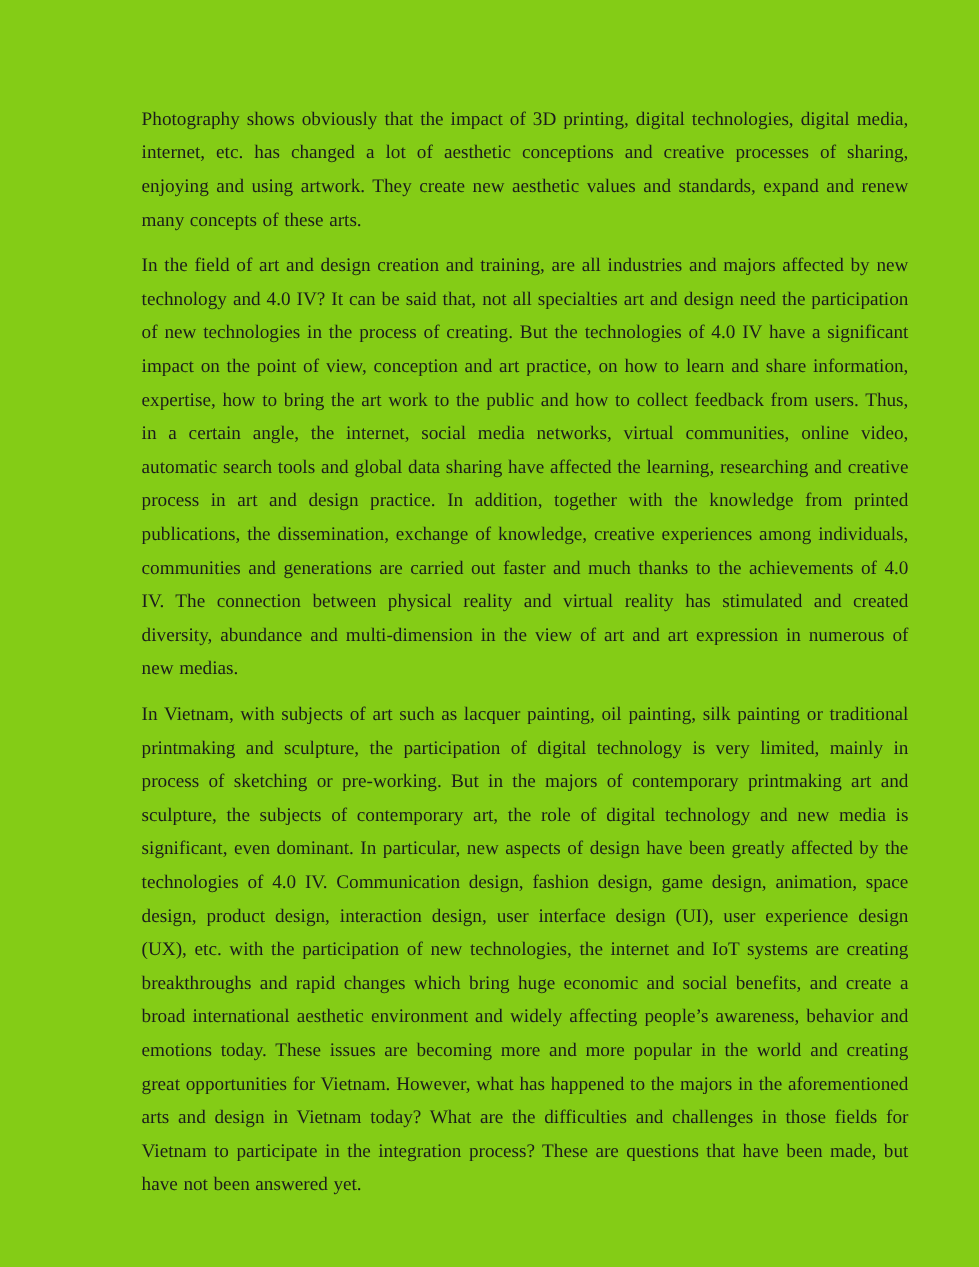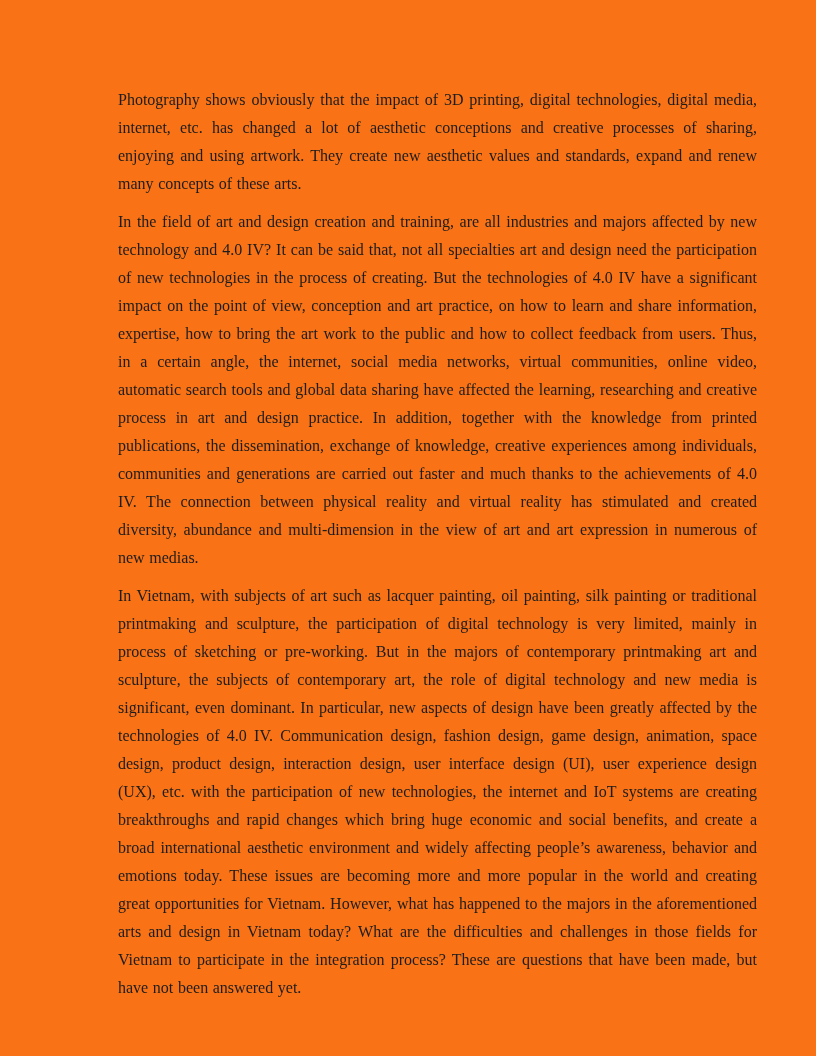--- a/index.html
+++ b/index.html
@@ -5,21 +5,21 @@
   
   html, body {
     margin: 0;
     padding: 0;
     background: #ffffff;
   }
   .page {
     position: relative;
     width: 816px;
     height: 1056px;
-    background: #f97316;
+    background: #84cc16;
     box-sizing: border-box;
     padding: 86px 59px 0 118px;
     overflow: hidden;
     font-family: "Liberation Serif", "DejaVu Serif", serif;
   }
   .para {
     margin: 0 0 10px 0;
     font-size: 16px;
     line-height: 28px;
     text-align: justify;

